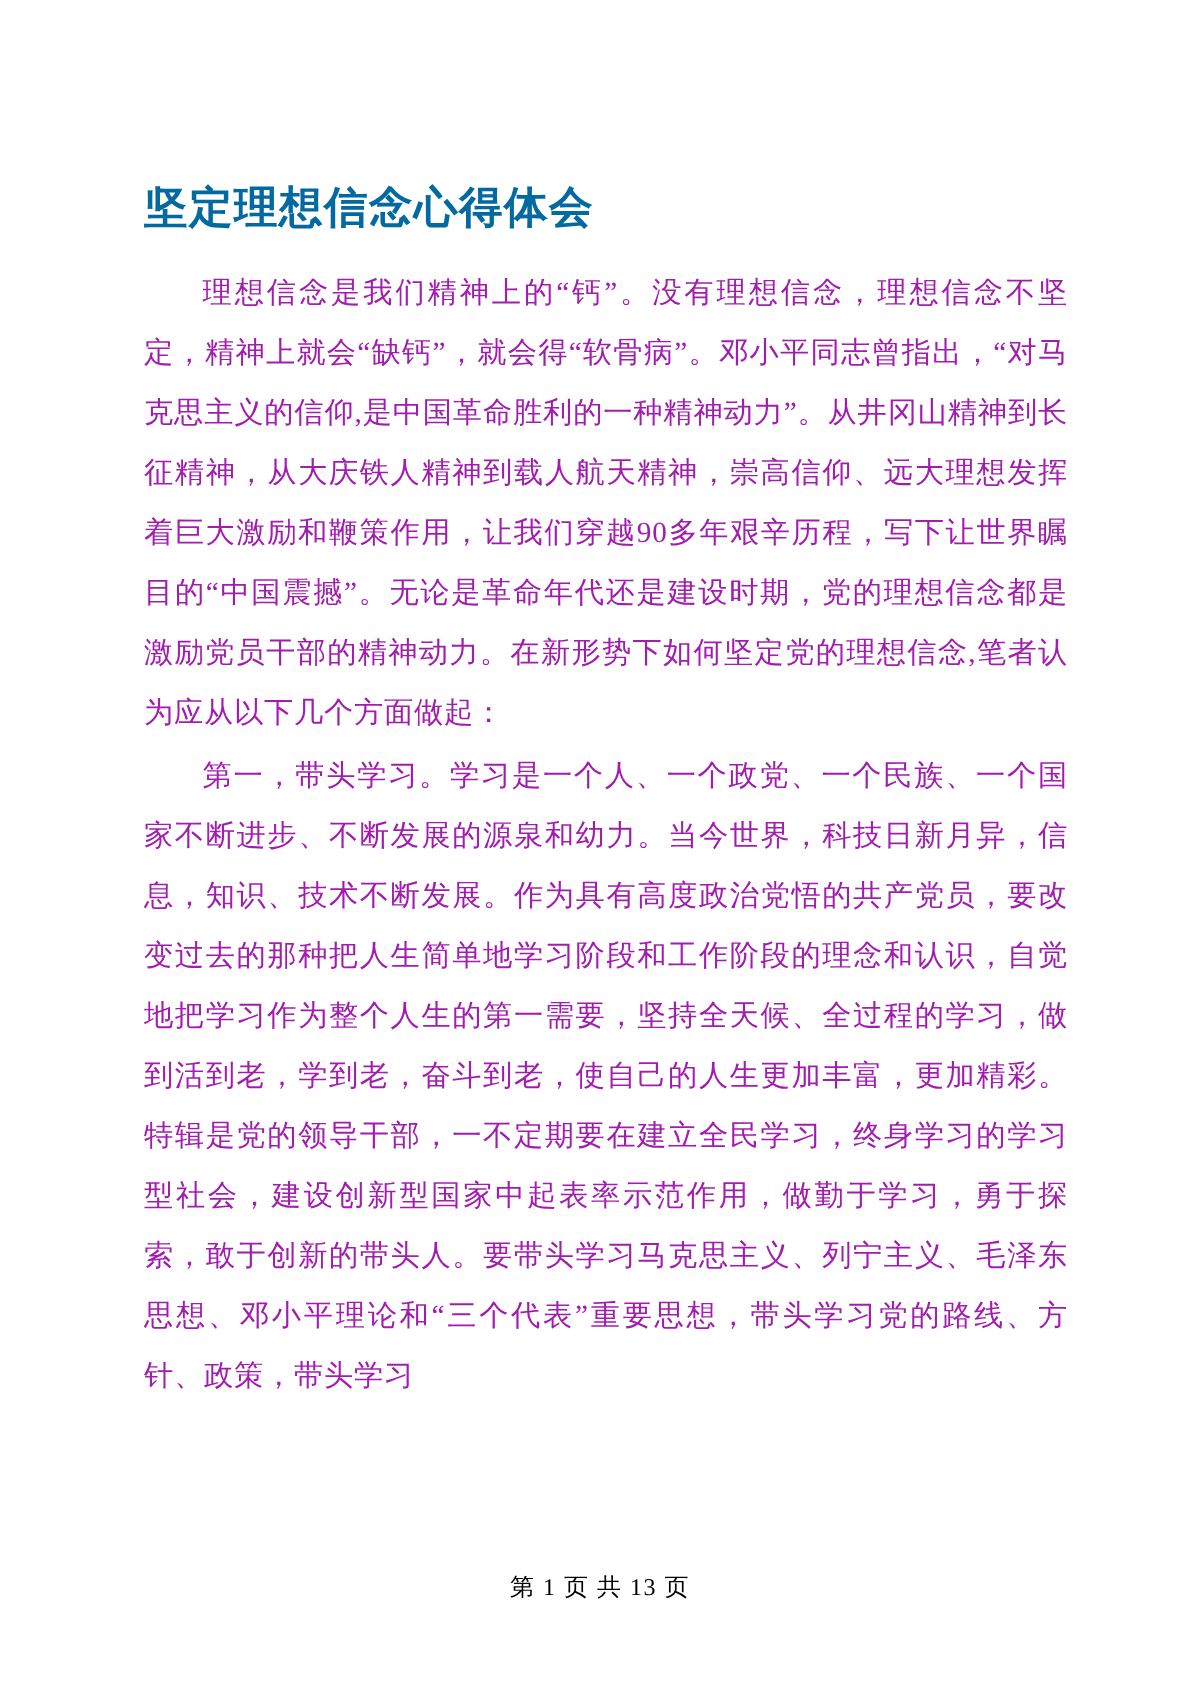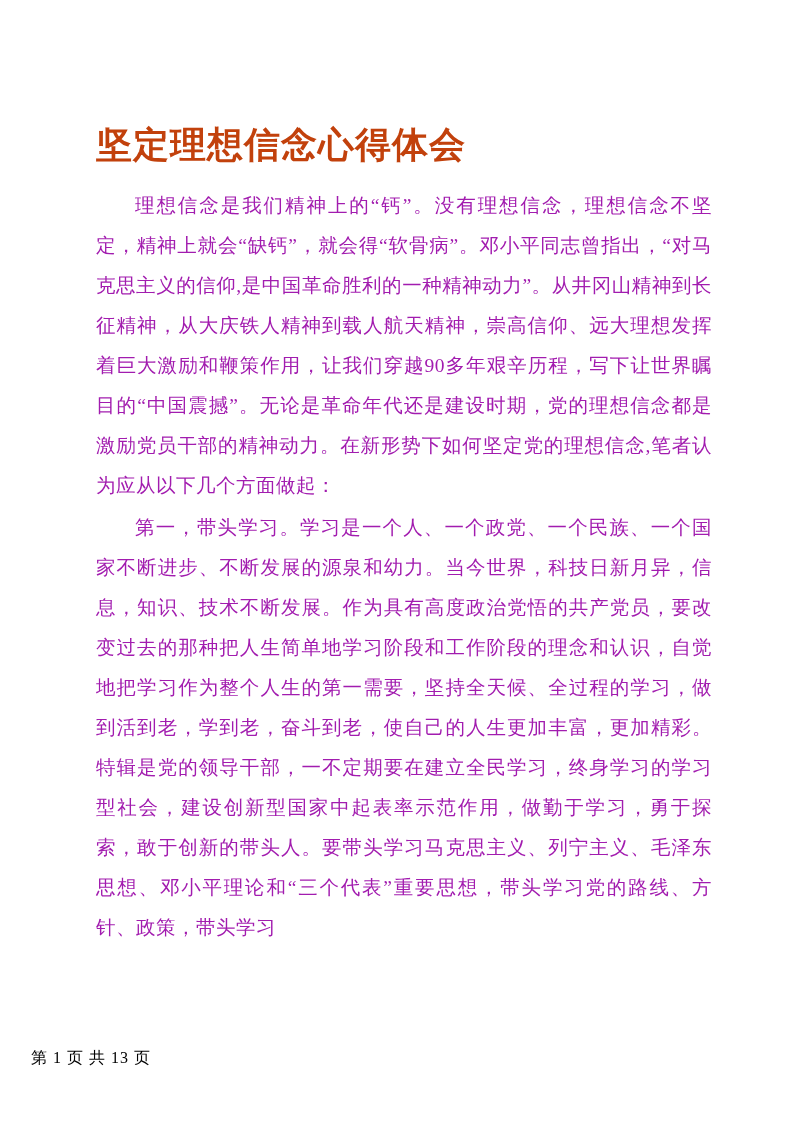--- a/index.html
+++ b/index.html
@@ -17,23 +17,23 @@
     overflow: hidden;
   }
   .content {
     position: absolute;
     left: 96px;
     top: 118px;
     width: 616px;
   }
   .doc-title {
     font-family: "Liberation Sans", "DejaVu Sans", sans-serif;
-    font-size: 36px;
+    font-size: 29px;
     font-weight: bold;
-    color: #c2410c;
+    color: #0369a1;
     text-align: left;
     letter-spacing: 1px;
     margin: 0 0 14px 0;
     line-height: 1.5;
   }
   .para {
     font-family: "Liberation Serif", "DejaVu Serif", serif;
     font-size: 19.5px;
     color: #a21caf;
     line-height: 40px;
@@ -41,26 +41,25 @@
     text-justify: inter-ideograph;
     text-indent: 2em;
     margin: 0 0 2px 0;
     letter-spacing: 0.5px;
   }
   .footer {
     position: absolute;
     left: 0;
     right: 0;
     top: 1048px;
-    text-align: left;
+    text-align: center;
     font-family: "Liberation Serif", "DejaVu Serif", serif;
     font-size: 16px;
     color: #000000;
     letter-spacing: 1px;
-    margin-left: 31px;
   }
 </style>
 </head>
 <body>
 
 <div class="page">
   <div class="content">
     <h1 class="doc-title">坚定理想信念心得体会</h1>
     <p class="para">理想信念是我们精神上的“钙”。没有理想信念，理想信念不坚定，精神上就会“缺钙”，就会得“软骨病”。邓小平同志曾指出，“对马克思主义的信仰,是中国革命胜利的一种精神动力”。从井冈山精神到长征精神，从大庆铁人精神到载人航天精神，崇高信仰、远大理想发挥着巨大激励和鞭策作用，让我们穿越90多年艰辛历程，写下让世界瞩目的“中国震撼”。无论是革命年代还是建设时期，党的理想信念都是激励党员干部的精神动力。在新形势下如何坚定党的理想信念,笔者认为应从以下几个方面做起：</p>
     <p class="para">第一，带头学习。学习是一个人、一个政党、一个民族、一个国家不断进步、不断发展的源泉和幼力。当今世界，科技日新月异，信息，知识、技术不断发展。作为具有高度政治党悟的共产党员，要改变过去的那种把人生简单地学习阶段和工作阶段的理念和认识，自觉地把学习作为整个人生的第一需要，坚持全天候、全过程的学习，做到活到老，学到老，奋斗到老，使自己的人生更加丰富，更加精彩。特辑是党的领导干部，一不定期要在建立全民学习，终身学习的学习型社会，建设创新型国家中起表率示范作用，做勤于学习，勇于探索，敢于创新的带头人。要带头学习马克思主义、列宁主义、毛泽东思想、邓小平理论和“三个代表”重要思想，带头学习党的路线、方针、政策，带头学习</p>

